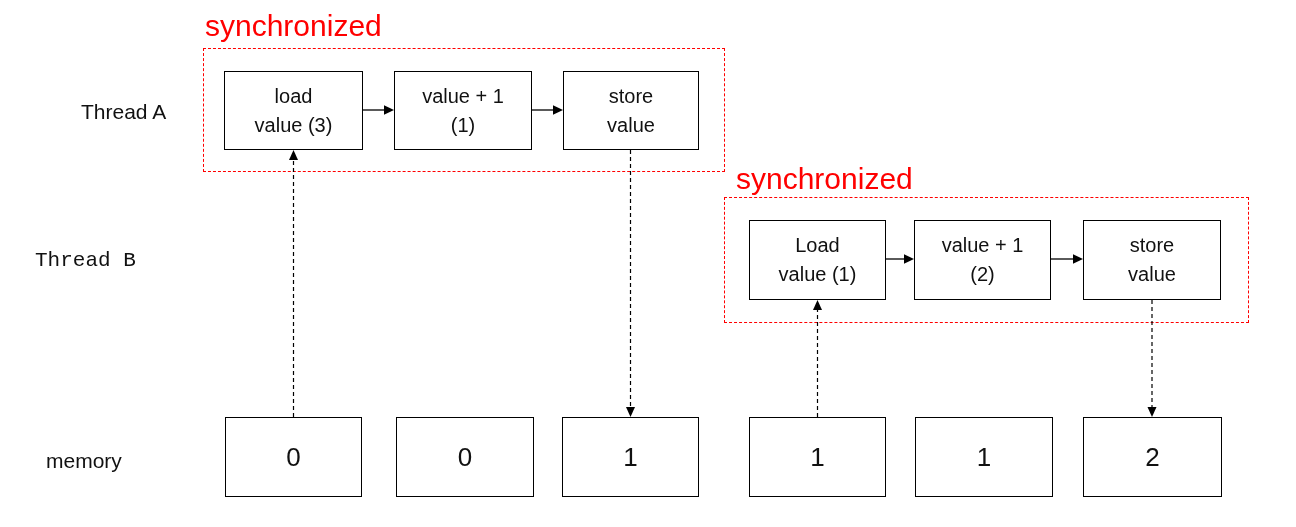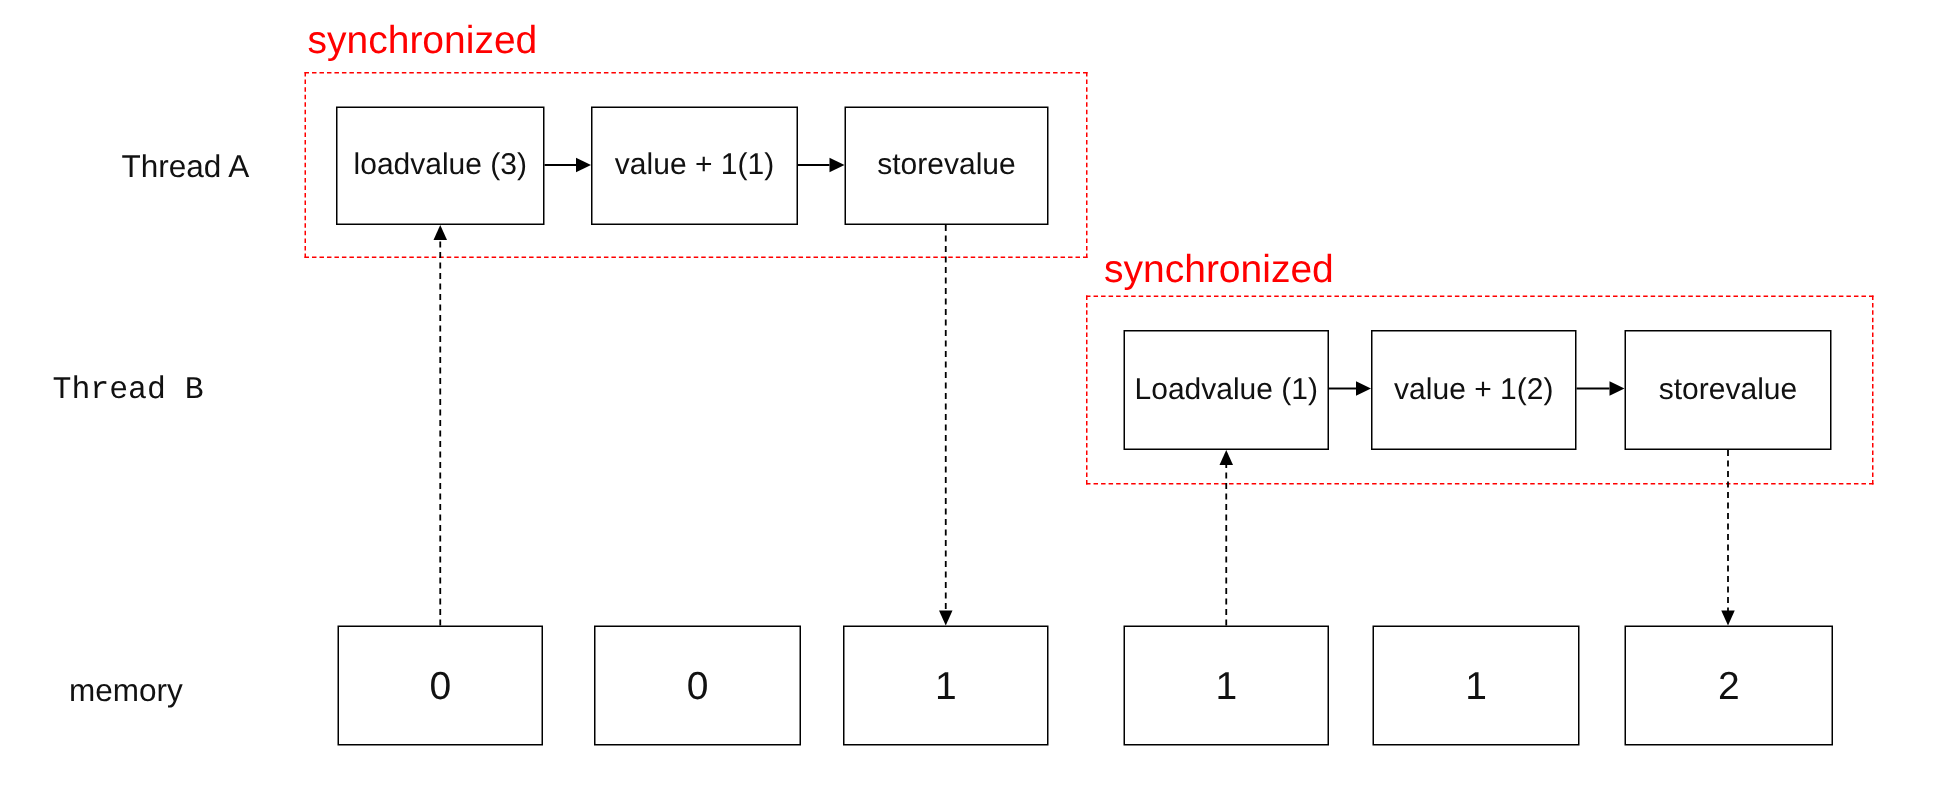--- a/index.html
+++ b/index.html
@@ -14,35 +14,36 @@
   }
   .row-label {
     position: absolute;
     font-size: 21px;
     line-height: 24px;
     color: #111111;
     white-space: nowrap;
   }
   .sync-label {
     position: absolute;
-    font-size: 26px;
+    font-size: 30px;
     line-height: 26px;
     color: #ff0000;
     white-space: nowrap;
   }
   .sync-region {
     position: absolute;
     border: 1px dashed #ff0000;
     background: transparent;
   }
   .pbox {
     position: absolute;
     border: 1px solid #000000;
     background: #ffffff;
     display: flex;
+    flex-direction: column;
     align-items: center;
     justify-content: center;
     text-align: center;
     font-size: 20px;
     line-height: 29px;
     color: #111111;
     box-sizing: border-box;
   }
   .mbox {
     position: absolute;

